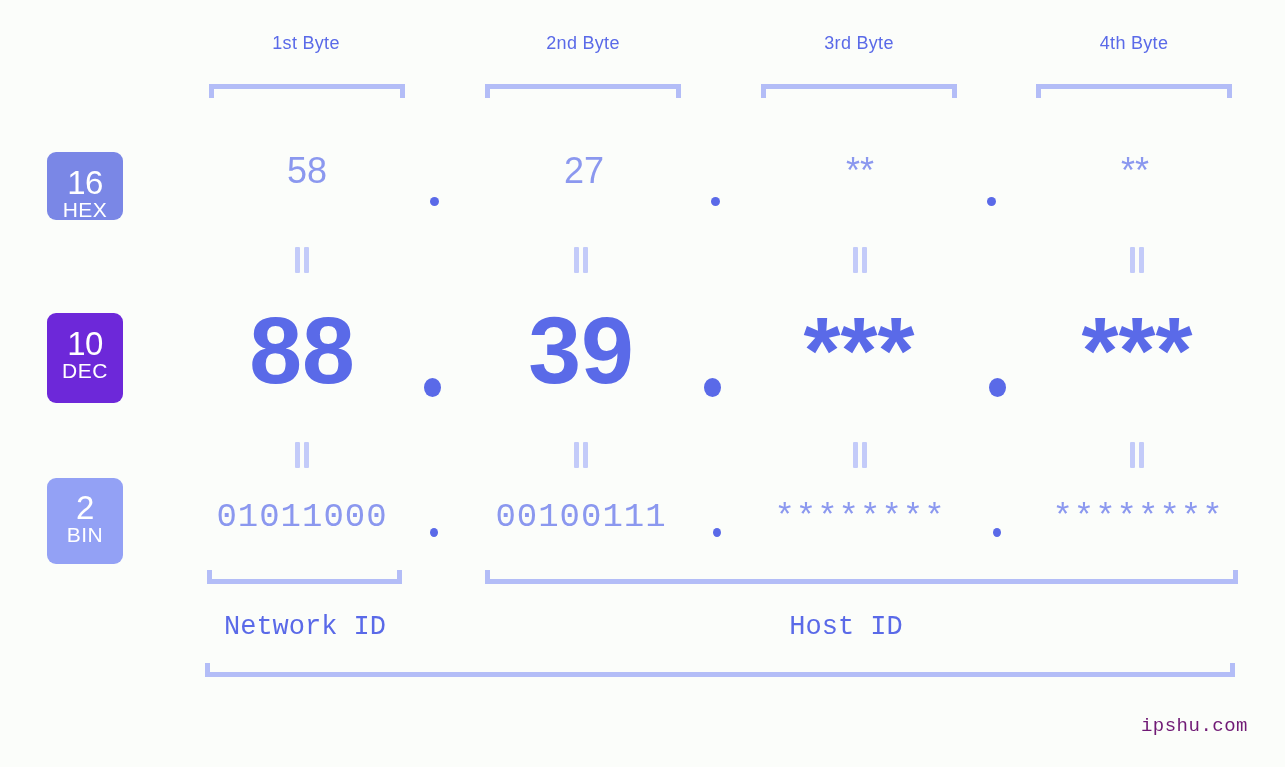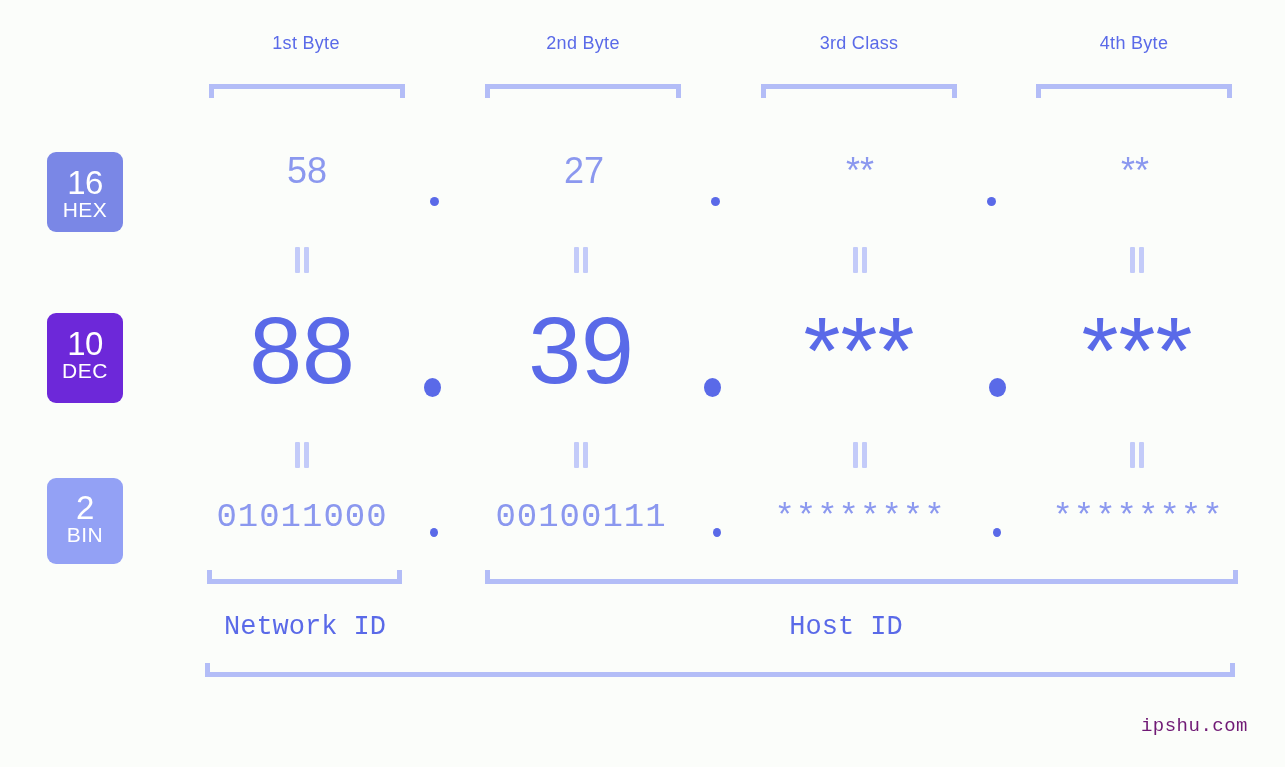--- a/index.html
+++ b/index.html
@@ -67,21 +67,21 @@
     font-size: 33px;
     font-weight: 400;
     letter-spacing: -0.5px;
   }
   .badge .nm {
     display: block;
     font-size: 21px;
     font-weight: 400;
     letter-spacing: .5px;
   }
-  #badge-hex { top: 152px; height: 80px; padding-top: 14px; background: #7a87e6; }
+  #badge-hex { top: 152px; height: 68px; padding-top: 14px; background: #7a87e6; }
   #badge-dec { top: 313px; height: 90px; padding-top: 14px; background: #6d28d9; }
   #badge-bin { top: 478px; height: 86px; padding-top: 13px; background: #93a1f5; }
 
   
   .cell {
     position: absolute;
     text-align: center;
     white-space: nowrap;
     font-family: "Liberation Sans", sans-serif;
   }
@@ -89,21 +89,21 @@
     font-size: 36px;
     color: #8b98ef;
     top: 150px;
     width: 240px;
   }
   .row-dec .cell {
     font-size: 95px;
     color: #5a6ae8;
     top: 296px;
     width: 240px;
-    font-weight: 400;
+    font-weight: 700;
   }
   .row-bin .cell {
     font-size: 34px;
     color: #8b98ef;
     top: 498px;
     width: 260px;
     font-family: "Liberation Mono", monospace;
     letter-spacing: 1px;
   }
   .row-bin .cell.masked { color: #8b98ef; }
@@ -164,21 +164,21 @@
     letter-spacing: .5px;
   }
 </style>
 </head>
 <body>
 
 <div id="stage">
 
   <div class="byte-label" style="left:186px;">1st Byte</div>
   <div class="byte-label" style="left:463px;">2nd Byte</div>
-  <div class="byte-label" style="left:739px;">3rd Class</div>
+  <div class="byte-label" style="left:739px;">3rd Byte</div>
   <div class="byte-label" style="left:1014px;">4th Byte</div>
 
   <div class="bracket-down" style="left:209px; top:84px; width:196px;"></div>
   <div class="bracket-down" style="left:485px; top:84px; width:196px;"></div>
   <div class="bracket-down" style="left:761px; top:84px; width:196px;"></div>
   <div class="bracket-down" style="left:1036px; top:84px; width:196px;"></div>
 
   <div class="badge" id="badge-hex">
     <span class="num">16</span>
     <span class="nm">HEX</span>

